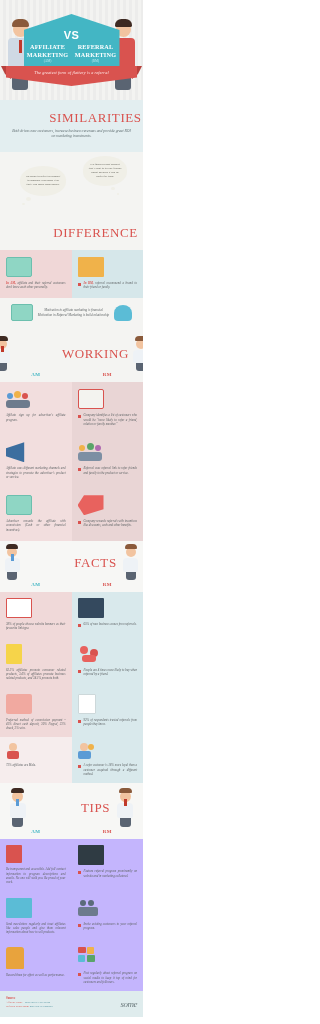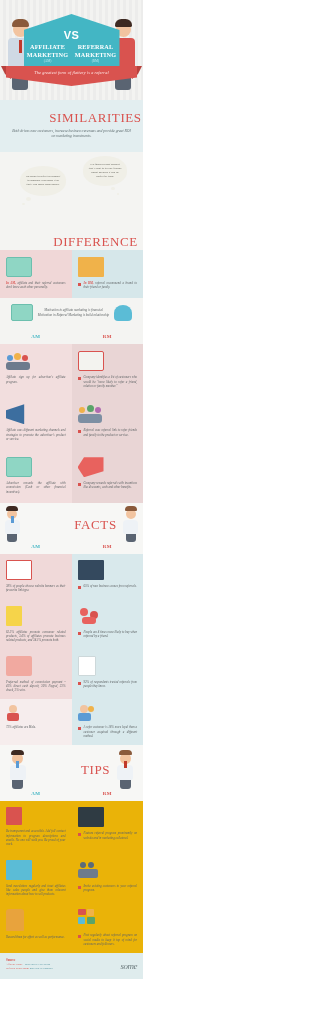--- a/index.html
+++ b/index.html
@@ -91,21 +91,21 @@
     border-radius: 50% / 46%;
     display: flex; align-items: center; justify-content: center;
     padding: 4px 5px; text-align: center;
   }
   .bubble p { font-size: 2.9px; line-height: 3.9px; color: #6b6b62; font-style: italic; }
   .bubble.b1 { left: 20px; top: 14px; width: 46px; height: 30px; }
   .bubble.b2 { right: 16px; top: 4px; width: 44px; height: 30px; }
   .b-dot { position: absolute; border-radius: 50%; background: #f0efe7; }
 
   .diff-wrap { background: #f4f4f2; position: relative; padding-bottom: 6px; }
-  .diff-head { display: flex; align-items: flex-end; justify-content: center; gap: 6px; height: 34px; }
+  .diff-head { display: flex; align-items: center; justify-content: center; gap: 6px; height: 34px; }
 
   .two-col { display: flex; width: 100%; }
   .col { width: 50%; padding: 7px 6px 9px; }
   .col-am { background: #f0d7d7; }
   .col-rm { background: #d6e7ea; }
   .col.neutral-am { background: #f2dede; }
   .col.neutral-rm { background: #dcecef; }
 
   .icon-box { width: 26px; height: 20px; margin-bottom: 4px; }
   .item-txt { font-size: 3.1px; line-height: 4.3px; color: #5e6365; font-style: italic; text-align: justify; }
@@ -128,21 +128,21 @@
   }
 
   .working { background: #f4f4f2; }
 
   .facts { background: #f7f7f5; }
   .fact-row { display: flex; }
   .fact-cell { width: 50%; padding: 6px 6px 7px; }
   .fc-am { background: #f0d9d9; }
   .fc-rm { background: #d9e9ec; }
 
-  .tips { background: #eab308; }
+  .tips { background: #c4b5fd; }
   .tip-row { display: flex; }
   .tip-cell { width: 50%; padding: 6px 6px 7px; }
 
   .footer { background: #dfeced; padding: 5px 6px 8px; display: flex; justify-content: space-between; align-items: flex-end; }
   .src-title { color: #d9534f; font-size: 3.2px; font-weight: 700; margin-bottom: 1px; }
   .src-line { font-size: 2.8px; color: #4f8f9c; line-height: 3.8px; }
   .src-line span.k { color: #d9534f; }
   .logo { font-size: 9px; color: #6d7b7e; font-style: italic; letter-spacing: -0.5px; font-family: "Liberation Serif", serif; }
 
   
@@ -272,20 +272,39 @@
         <div>Motivation in affiliate marketing is financial</div>
         <div>Motivation in Referral Marketing is build relationship</div>
       </div>
       <div class="icon-box" style="width:18px;height:16px;margin:0;">
         <div class="ic" style="background:#5bbcd6;border-radius:50% 50% 4px 4px;"></div>
       </div>
     </div>
   </div>
 
   <div class="working">
+    <div class="work-head">
+      <div class="person" style="position:relative;width:20px;height:30px;bottom:0;">
+        <div class="p-head" style="width:10px;height:10px;">
+            <div class="p-hair hair-dark" style="width:12px;height:5px;"></div>
+          </div>
+        <div class="p-body" style="width:15px;height:13px;background:#eef2f6;">
+            <div class="p-tie" style="top:7px;height:6px;background:#c0392b;"></div>
+          </div>
+        <div class="p-legs" style="width:10px;height:8px;"></div>
+      </div>
+      <div class="sec-title">WORKING</div>
+      <div class="person" style="position:relative;width:20px;height:30px;bottom:0;">
+        <div class="p-head" style="width:10px;height:10px;">
+            <div class="p-hair hair-brown" style="width:12px;height:5px;"></div>
+          </div>
+        <div class="p-body" style="width:15px;height:13px;background:#eef2f6;"></div>
+        <div class="p-legs" style="width:10px;height:8px;"></div>
+      </div>
+    </div>
 
     <div class="amrm-labels" style="padding:1px 0 5px;">
       <div class="lbl-am">AM</div>
       <div class="lbl-rm">RM</div>
     </div>
 
     <div class="two-col">
       <div class="col neutral-am">
         <div class="icon-box">
           <div class="ic">

